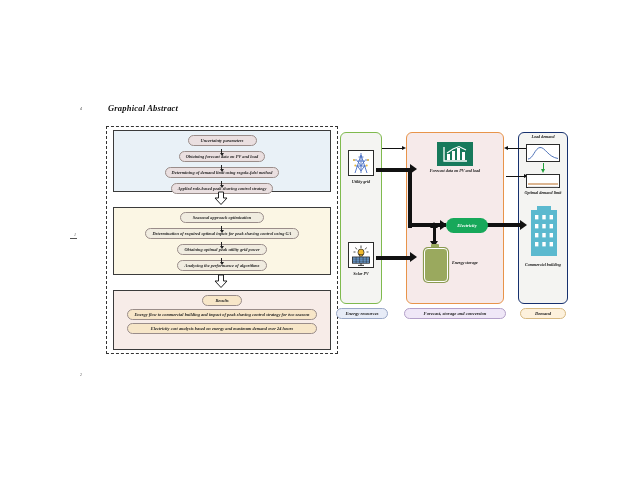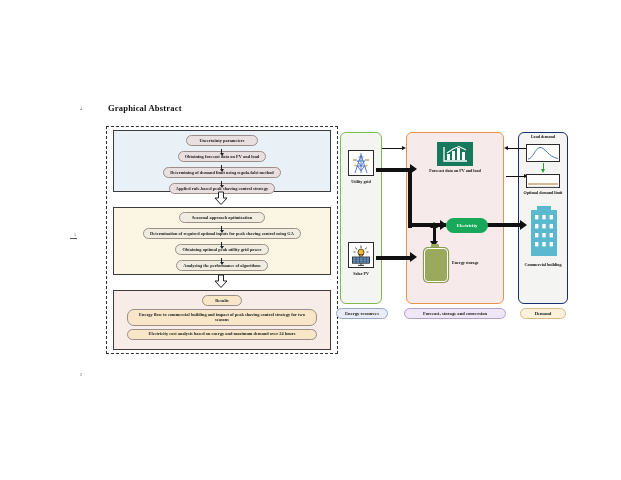--- a/index.html
+++ b/index.html
@@ -1,21 +1,21 @@
 <!DOCTYPE html>
 <html><head>
 <meta charset="utf-8">
 <style>
   html,body{margin:0;padding:0;}
   body{
     width:621px;height:480px;background:#ffffff;
     font-family:"Liberation Serif", serif;
     color:#1a1a1a;overflow:hidden;position:relative;
   }
-  .page{position:absolute;inset:0;}
+  .page{position:absolute;inset:0;font-style:italic;}
 
   
   .margin-mark{
     position:absolute;font-family:"Liberation Serif",serif;
     font-size:4px;color:#555;
   }
   .margin-bar{
     position:absolute;left:70px;width:7px;height:1px;background:#555;
   }
 

